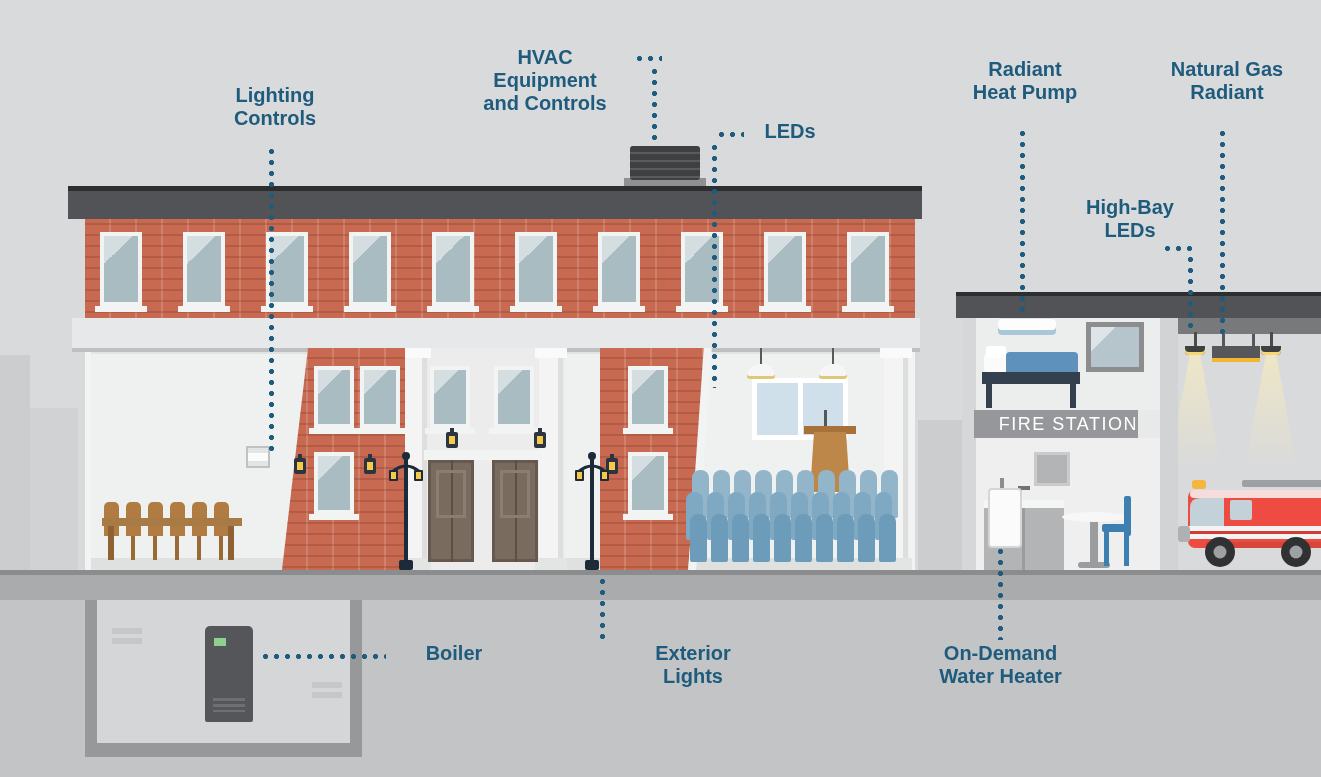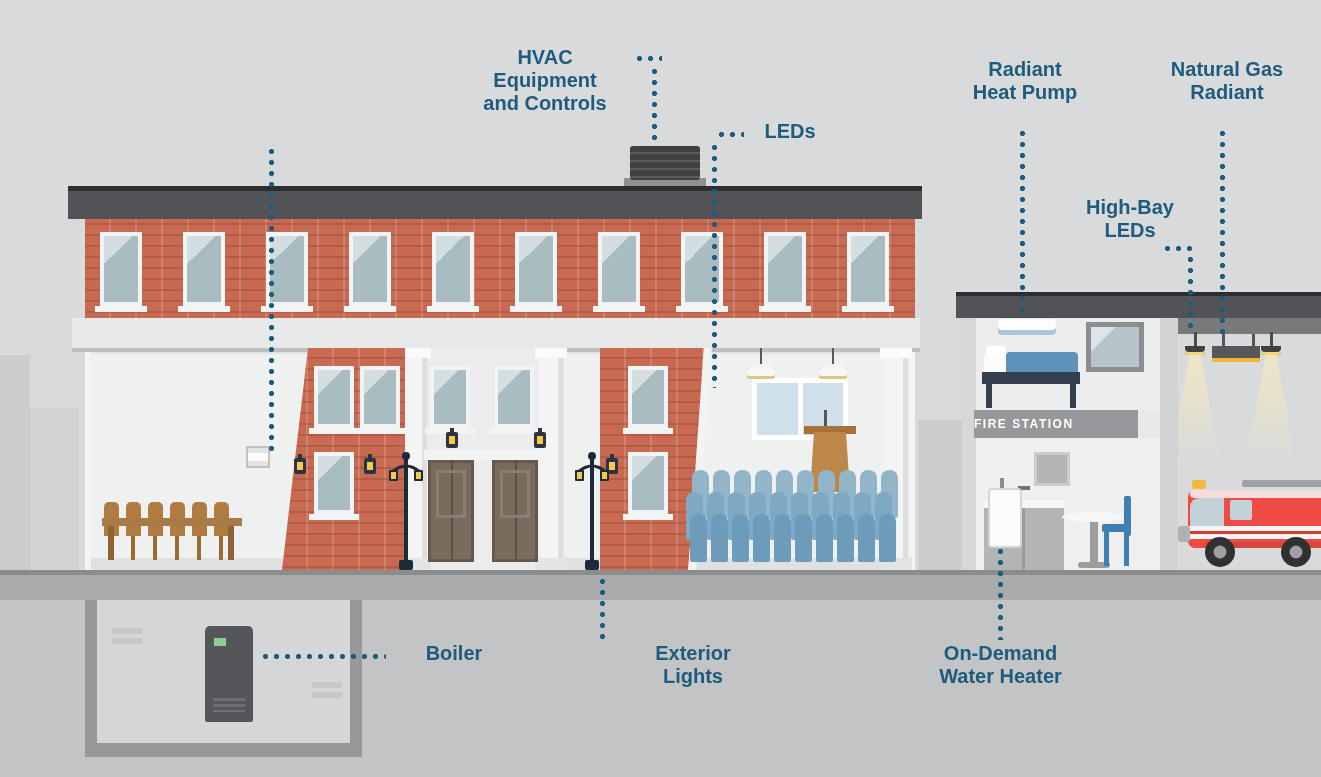--- a/index.html
+++ b/index.html
@@ -46,22 +46,22 @@
   .mchair{position:absolute;top:502px;width:15px;height:34px;background:#b07c42;border-radius:5px 5px 0 0;z-index:8;}
   .mchair::after{content:"";position:absolute;left:5px;top:34px;width:4px;height:24px;background:#9a6a36;}
 
   .pendant-stem{position:absolute;width:2px;height:18px;background:#58595b;}
   .pendant-shade{position:absolute;width:28px;height:15px;background:#f6f6f6;border-radius:14px 14px 3px 3px;
                  box-shadow:inset 0 -3px 0 #e0c879;}
 
   .cone{position:absolute;background:linear-gradient(to bottom,rgba(255,240,180,.55),rgba(255,240,180,0));
         clip-path:polygon(40% 0,60% 0,100% 100%,0 100%);}
 
-  .fs-sign{position:absolute;background:#95979a;color:#ffffff;font-weight:700;font-size:12px;
-           letter-spacing:1.5px;text-align:left;z-index:12;}
+  .fs-sign{position:absolute;background:#95979a;color:#ffffff;font-weight:400;font-size:18px;
+           letter-spacing:1.5px;text-align:right;z-index:12;}
 </style>
 </head>
 <body>
 
 <div class="canvas">
 
   <div class="abs" style="left:0;top:355px;width:30px;height:215px;background:#cbcdce"></div>
   <div class="abs" style="left:30px;top:408px;width:48px;height:162px;background:#d0d2d3"></div>
   <div class="abs" style="left:918px;top:420px;width:46px;height:150px;background:#cbcdce"></div>
 
@@ -280,20 +280,22 @@
   <div class="hdots" style="left:716px;top:132px;width:28px"></div>
   <div class="vdots" style="left:712px;top:142px;height:246px"></div>
   <div class="vdots" style="left:1020px;top:128px;height:190px"></div>
   <div class="vdots" style="left:1220px;top:128px;height:206px"></div>
   <div class="hdots" style="left:1162px;top:246px;width:30px"></div>
   <div class="vdots" style="left:1188px;top:254px;height:80px"></div>
   <div class="hdots" style="left:260px;top:654px;width:126px"></div>
   <div class="vdots" style="left:600px;top:576px;height:64px"></div>
   <div class="vdots" style="left:998px;top:546px;height:94px"></div>
 
+  <div class="label" style="left:165px;top:84px;width:220px">Lighting
+Controls</div>
   <div class="label" style="left:425px;top:46px;width:240px">HVAC
 Equipment
 and Controls</div>
   <div class="label" style="left:750px;top:120px;width:80px">LEDs</div>
   <div class="label" style="left:905px;top:58px;width:240px">Radiant
 Heat Pump</div>
   <div class="label" style="left:1122px;top:58px;width:210px">Natural Gas
 Radiant</div>
   <div class="label" style="left:1050px;top:196px;width:160px">High-Bay
 LEDs</div>

